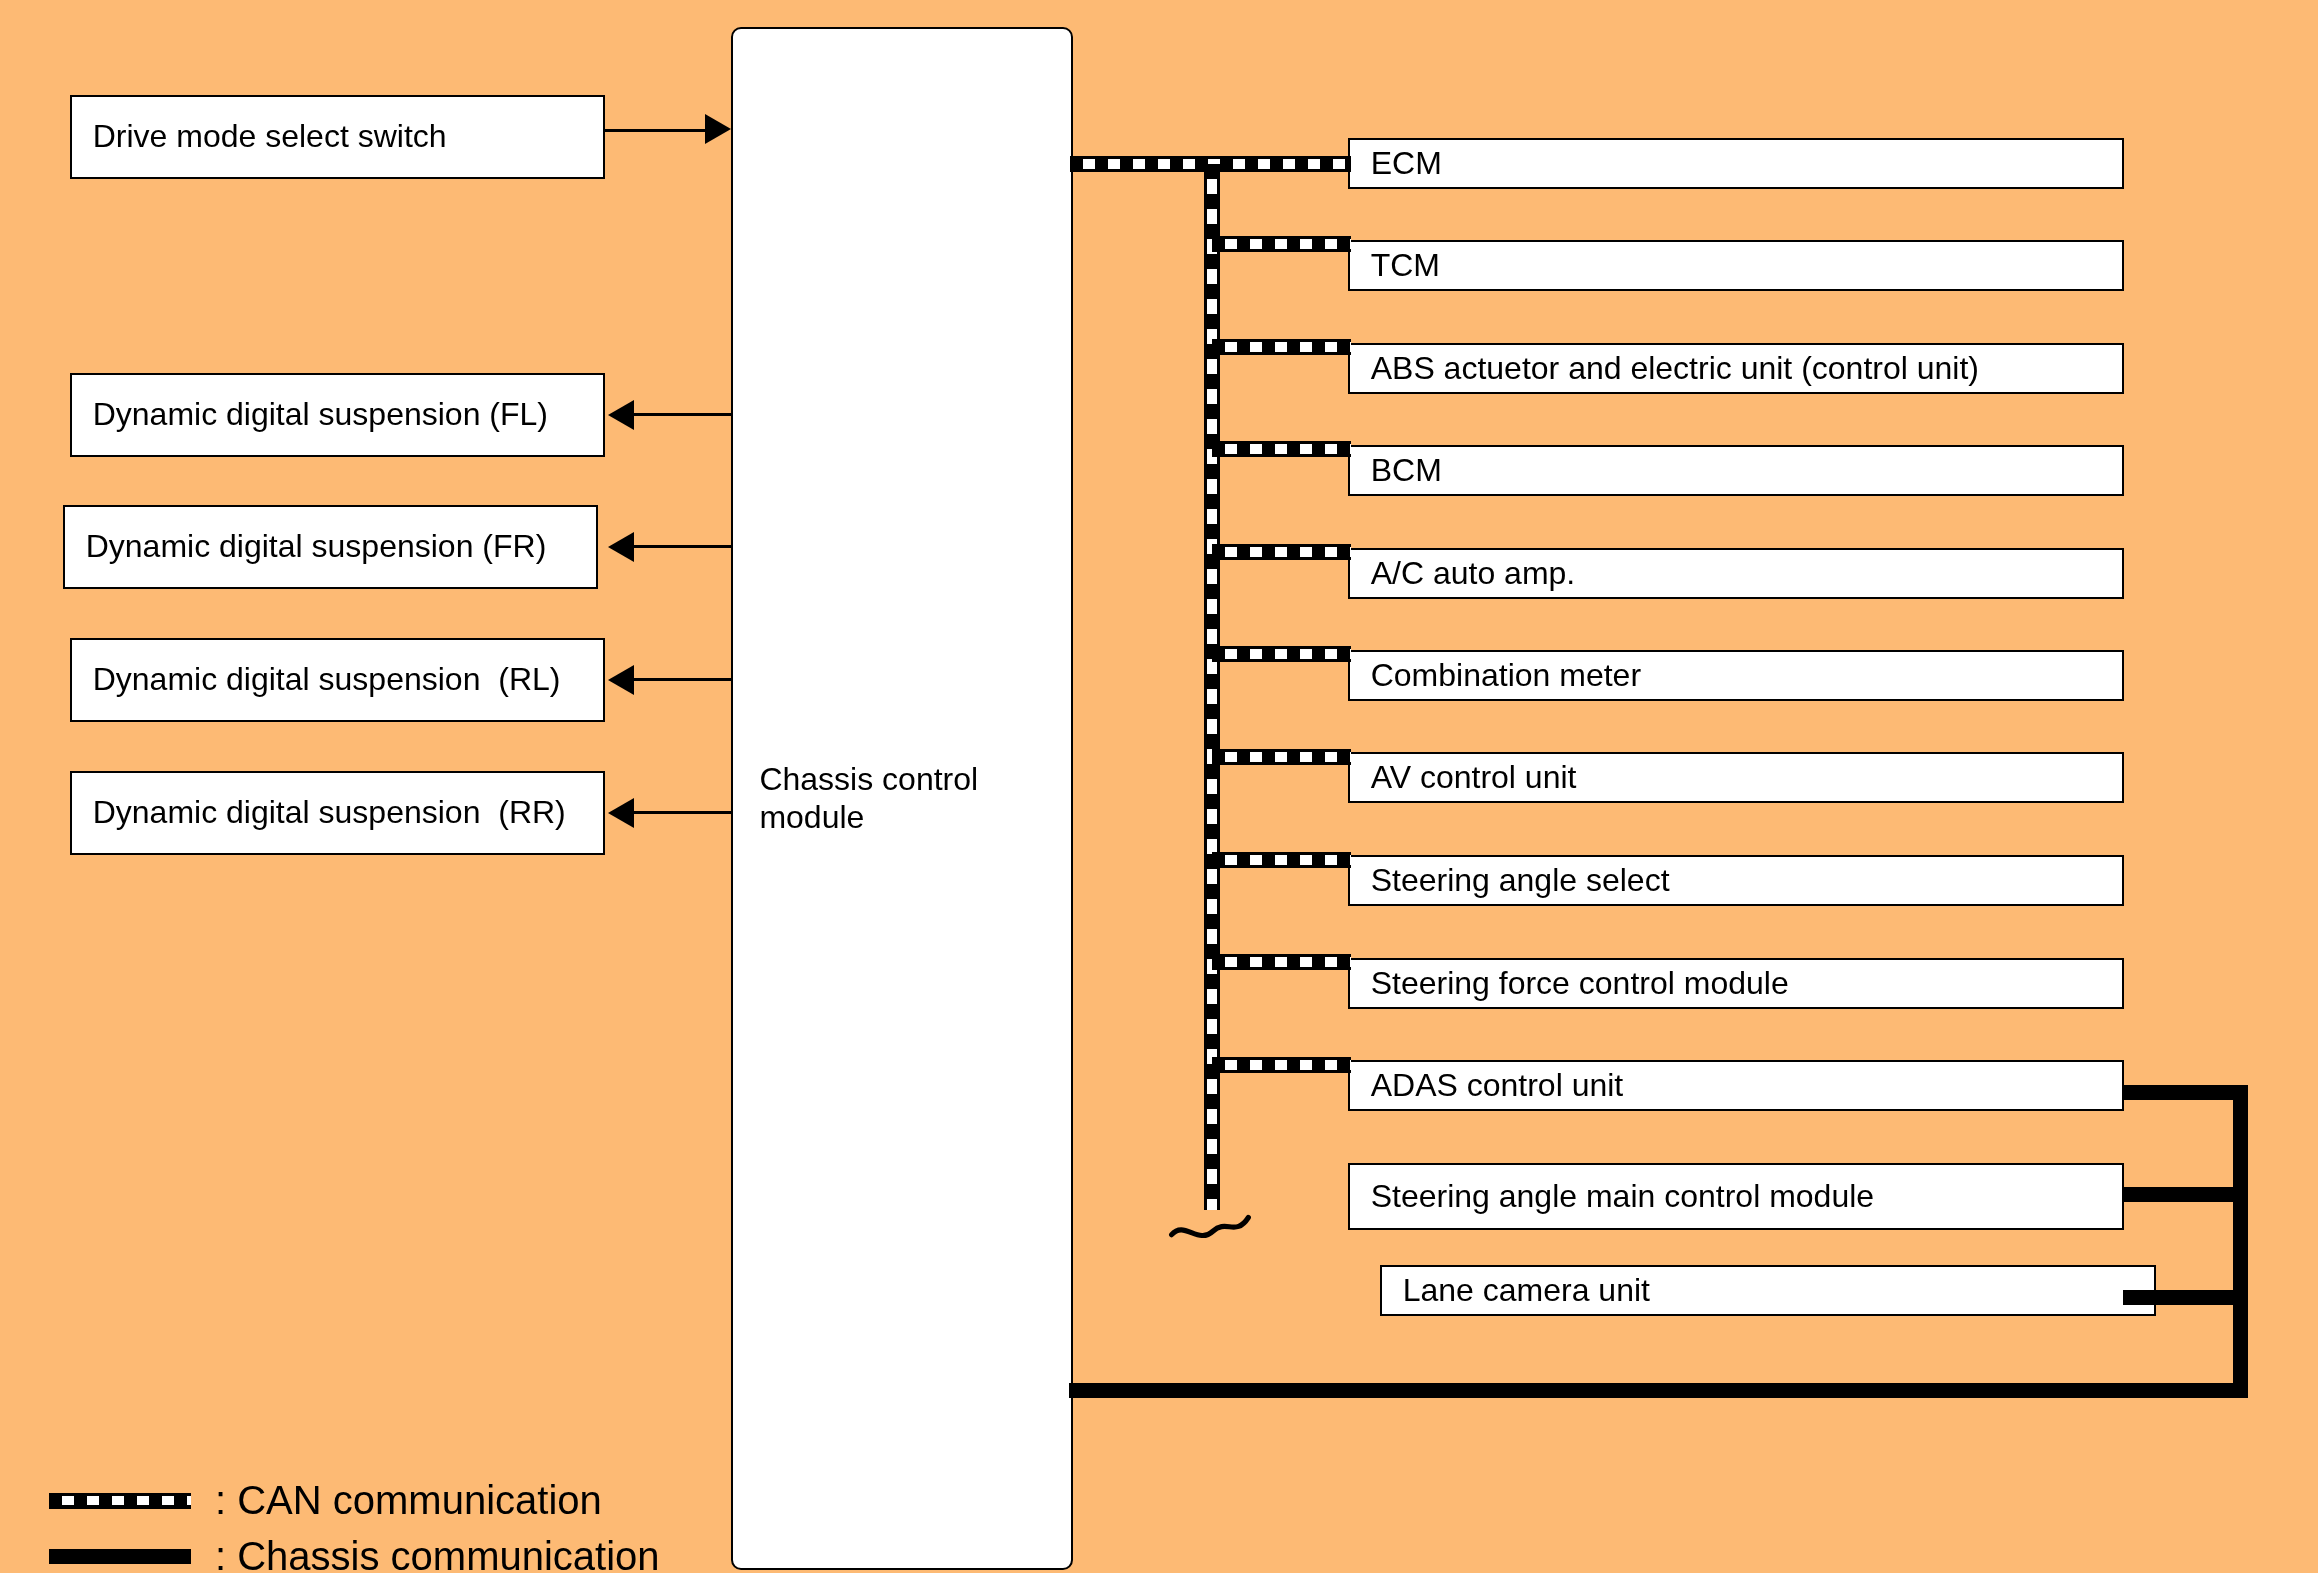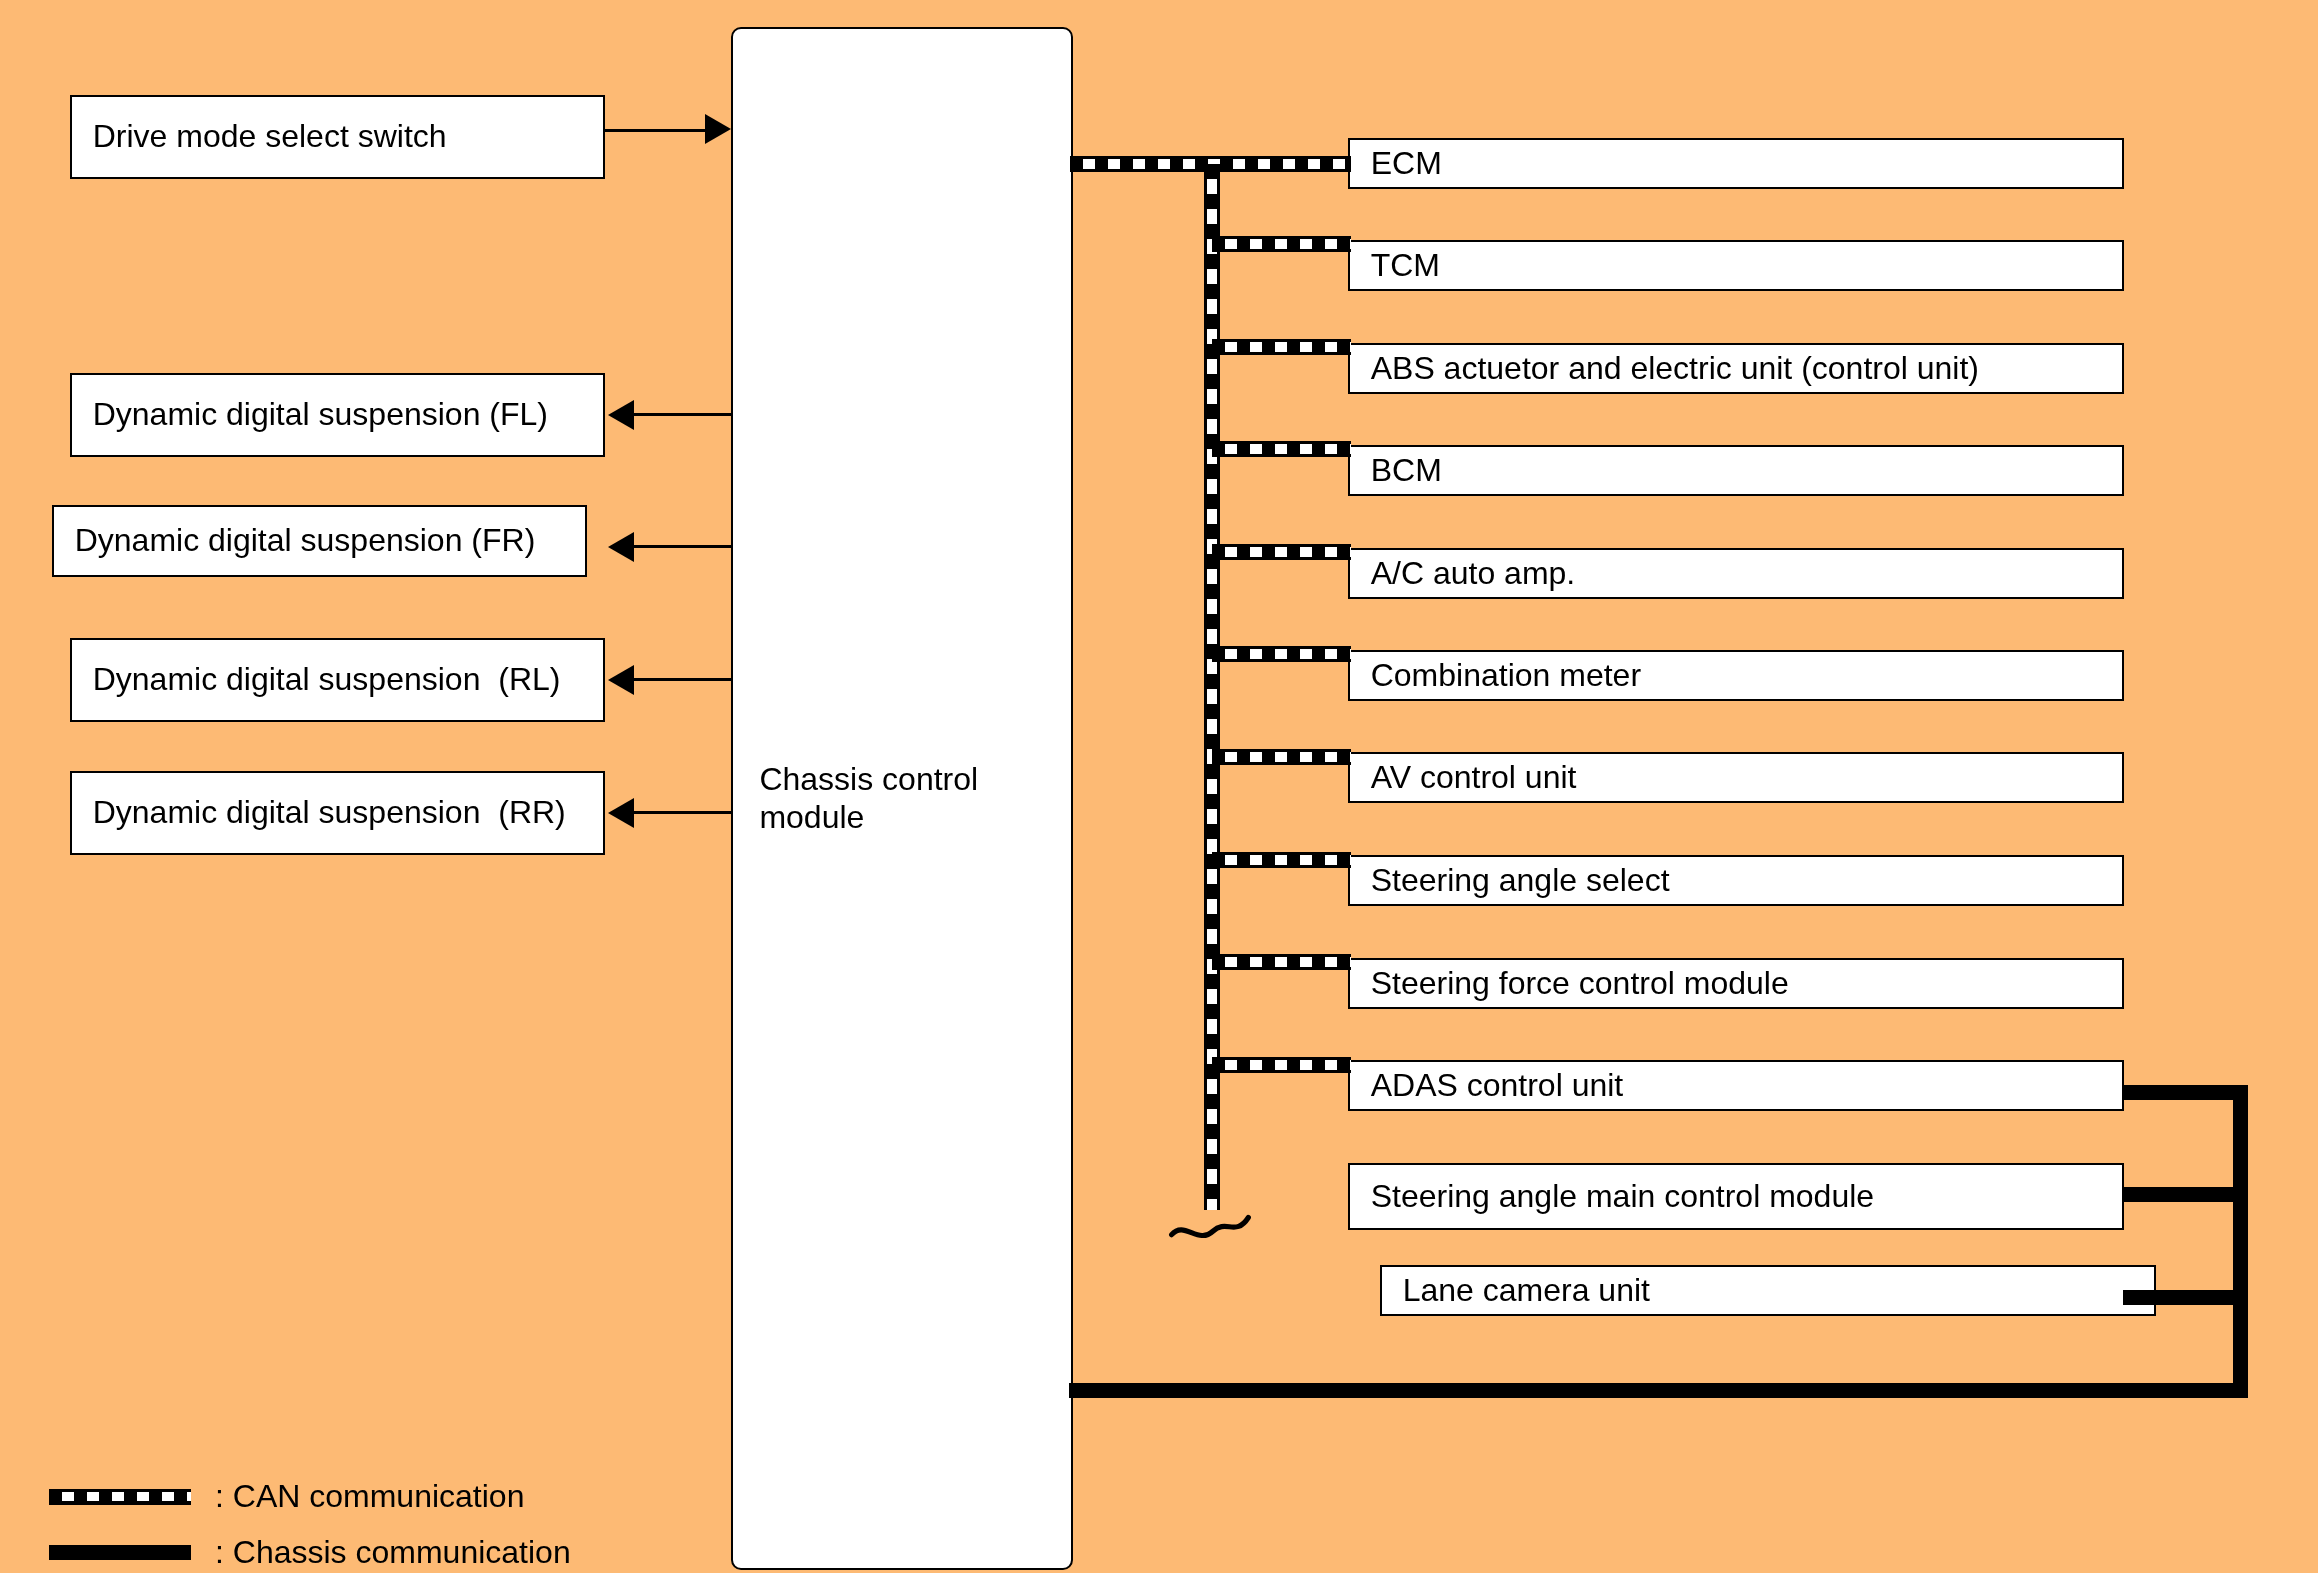--- a/index.html
+++ b/index.html
@@ -144,21 +144,21 @@
       repeating-linear-gradient(to right,
         transparent 0px, transparent 12.6px,
         #fff 12.6px, #fff 25px);
   }
   .legend-swatch-chs{
     width:142px;height:15px;
     background:#000;
     flex:0 0 auto;
   }
   .legend-text{
-    font-size:32px;
+    font-size:40px;
     margin-left:24px;
     white-space:pre;
     color:#000;
   }
 </style>
 </head>
 <body>
 
 <div id="canvas">
 
@@ -168,21 +168,21 @@
 
   <div class="line-h" style="left:605px; top:129px; width:100px;"></div>
   <div class="arrow-right" style="left:705px; top:114px;"></div>
 
   <div class="box" id="dds-fl" style="left:70px; top:373px; width:535px; height:84px;">
     <span class="lbl">Dynamic digital suspension (FL)</span>
   </div>
   <div class="line-h" style="left:634px; top:413px; width:98px;"></div>
   <div class="arrow-left" style="left:608px; top:400px;"></div>
 
-  <div class="box" id="dds-fr" style="left:52px; top:505px; width:535px; height:72px;">
+  <div class="box" id="dds-fr" style="left:63px; top:505px; width:535px; height:84px;">
     <span class="lbl">Dynamic digital suspension (FR)</span>
   </div>
   <div class="line-h" style="left:634px; top:545px; width:98px;"></div>
   <div class="arrow-left" style="left:608px; top:532px;"></div>
 
   <div class="box" id="dds-rl" style="left:70px; top:638px; width:535px; height:84px;">
     <span class="lbl">Dynamic digital suspension  (RL)</span>
   </div>
   <div class="line-h" style="left:634px; top:678px; width:98px;"></div>
   <div class="arrow-left" style="left:608px; top:665px;"></div>

